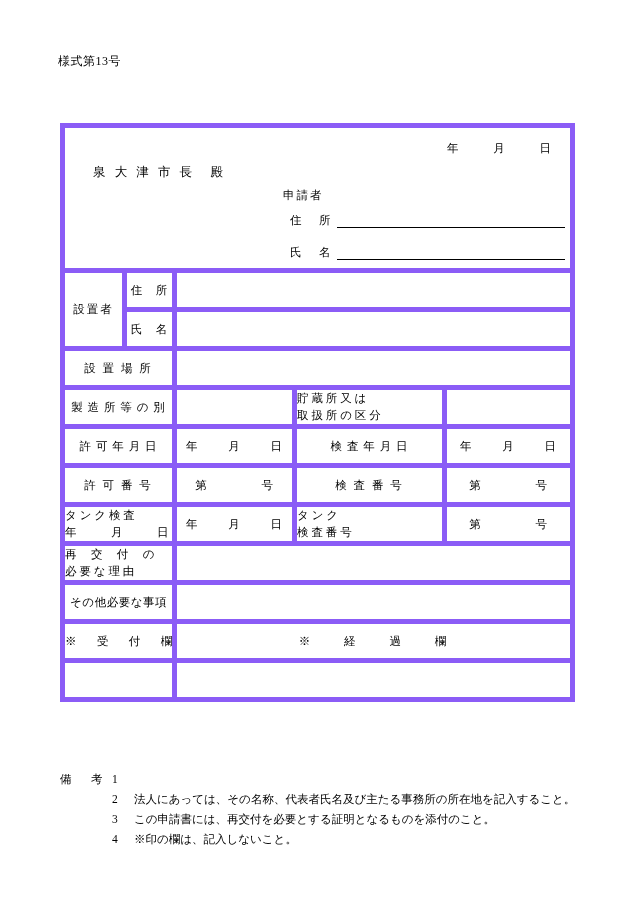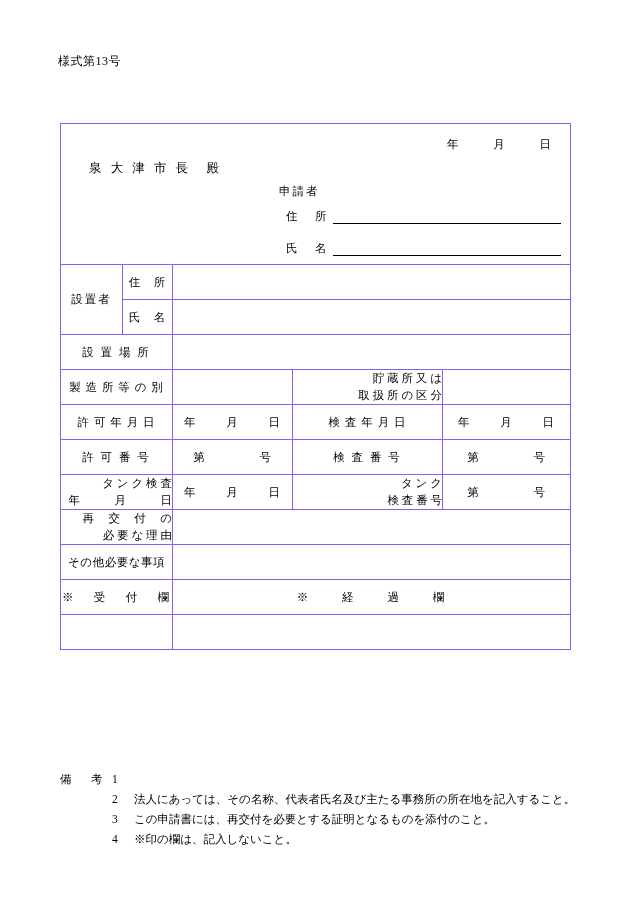--- a/index.html
+++ b/index.html
@@ -41,35 +41,35 @@
   .main-table {
     position: absolute;
     left: 60px;
     top: 123px;
     width: 510px;
     border-collapse: collapse;
     table-layout: fixed;
     font-size: 11.5px;
   }
   .main-table td {
-    border: 1px solid #8b5cf6;
+    border: 5px solid #8b5cf6;
     padding: 0;
     vertical-align: middle;
     height: 34px;
   }
   .cell-label {
     text-align: center;
     letter-spacing: 2px;
     white-space: nowrap;
   }
   .cell-label.tight { letter-spacing: 1px; }
   .cell-blank { }
   .two-line {
     line-height: 1.45;
-    text-align: right;
+    text-align: left;
   }
 
   
   .head-cell {
     height: 140px;
     vertical-align: top;
     position: relative;
   }
   .head-inner {
     position: relative;

